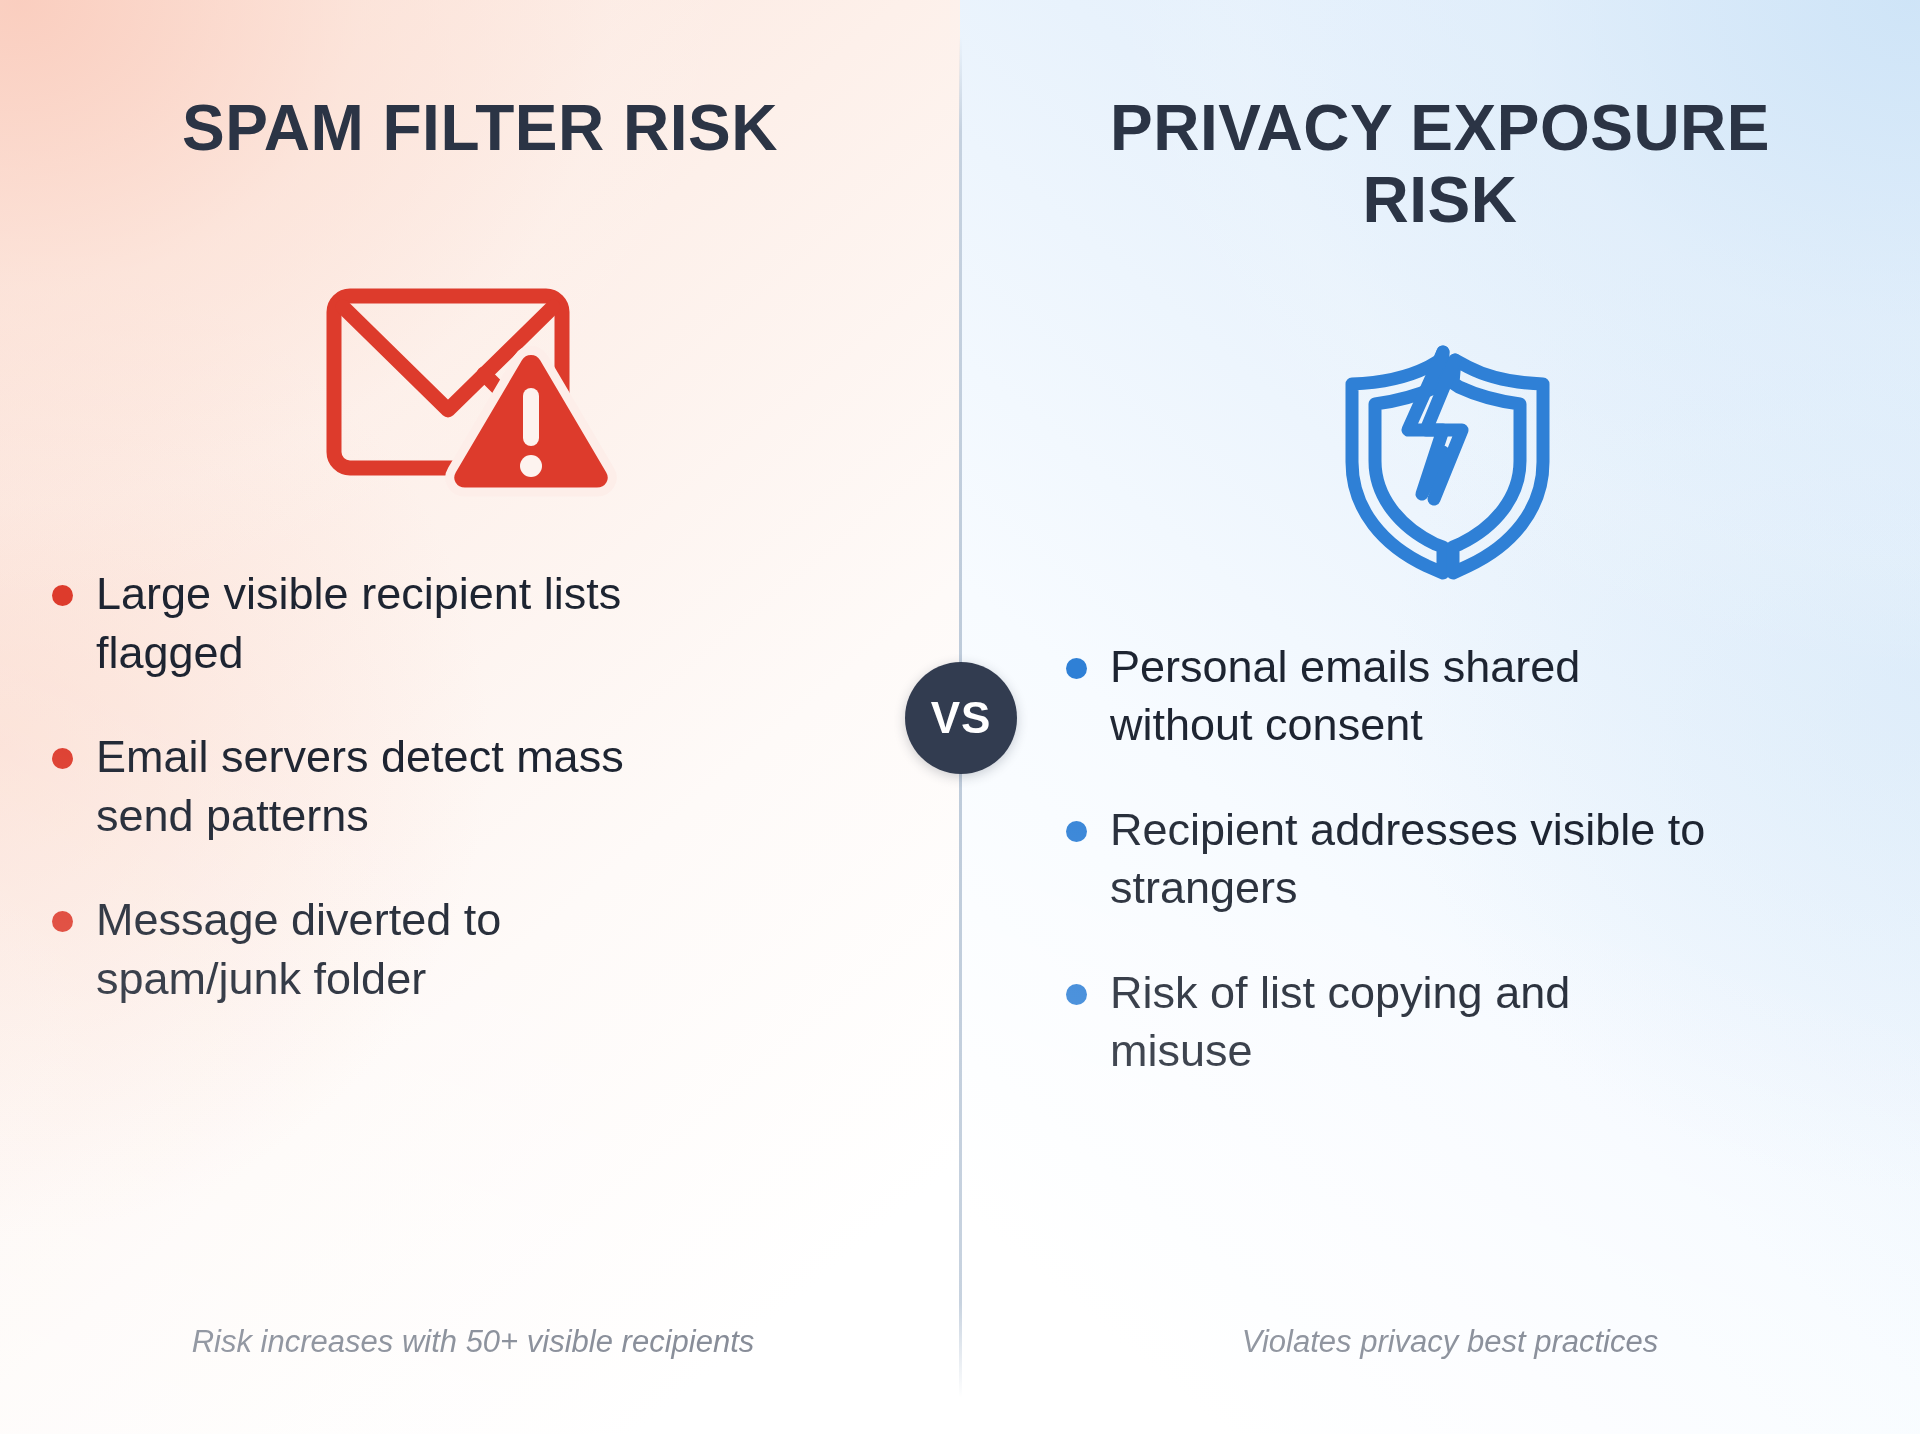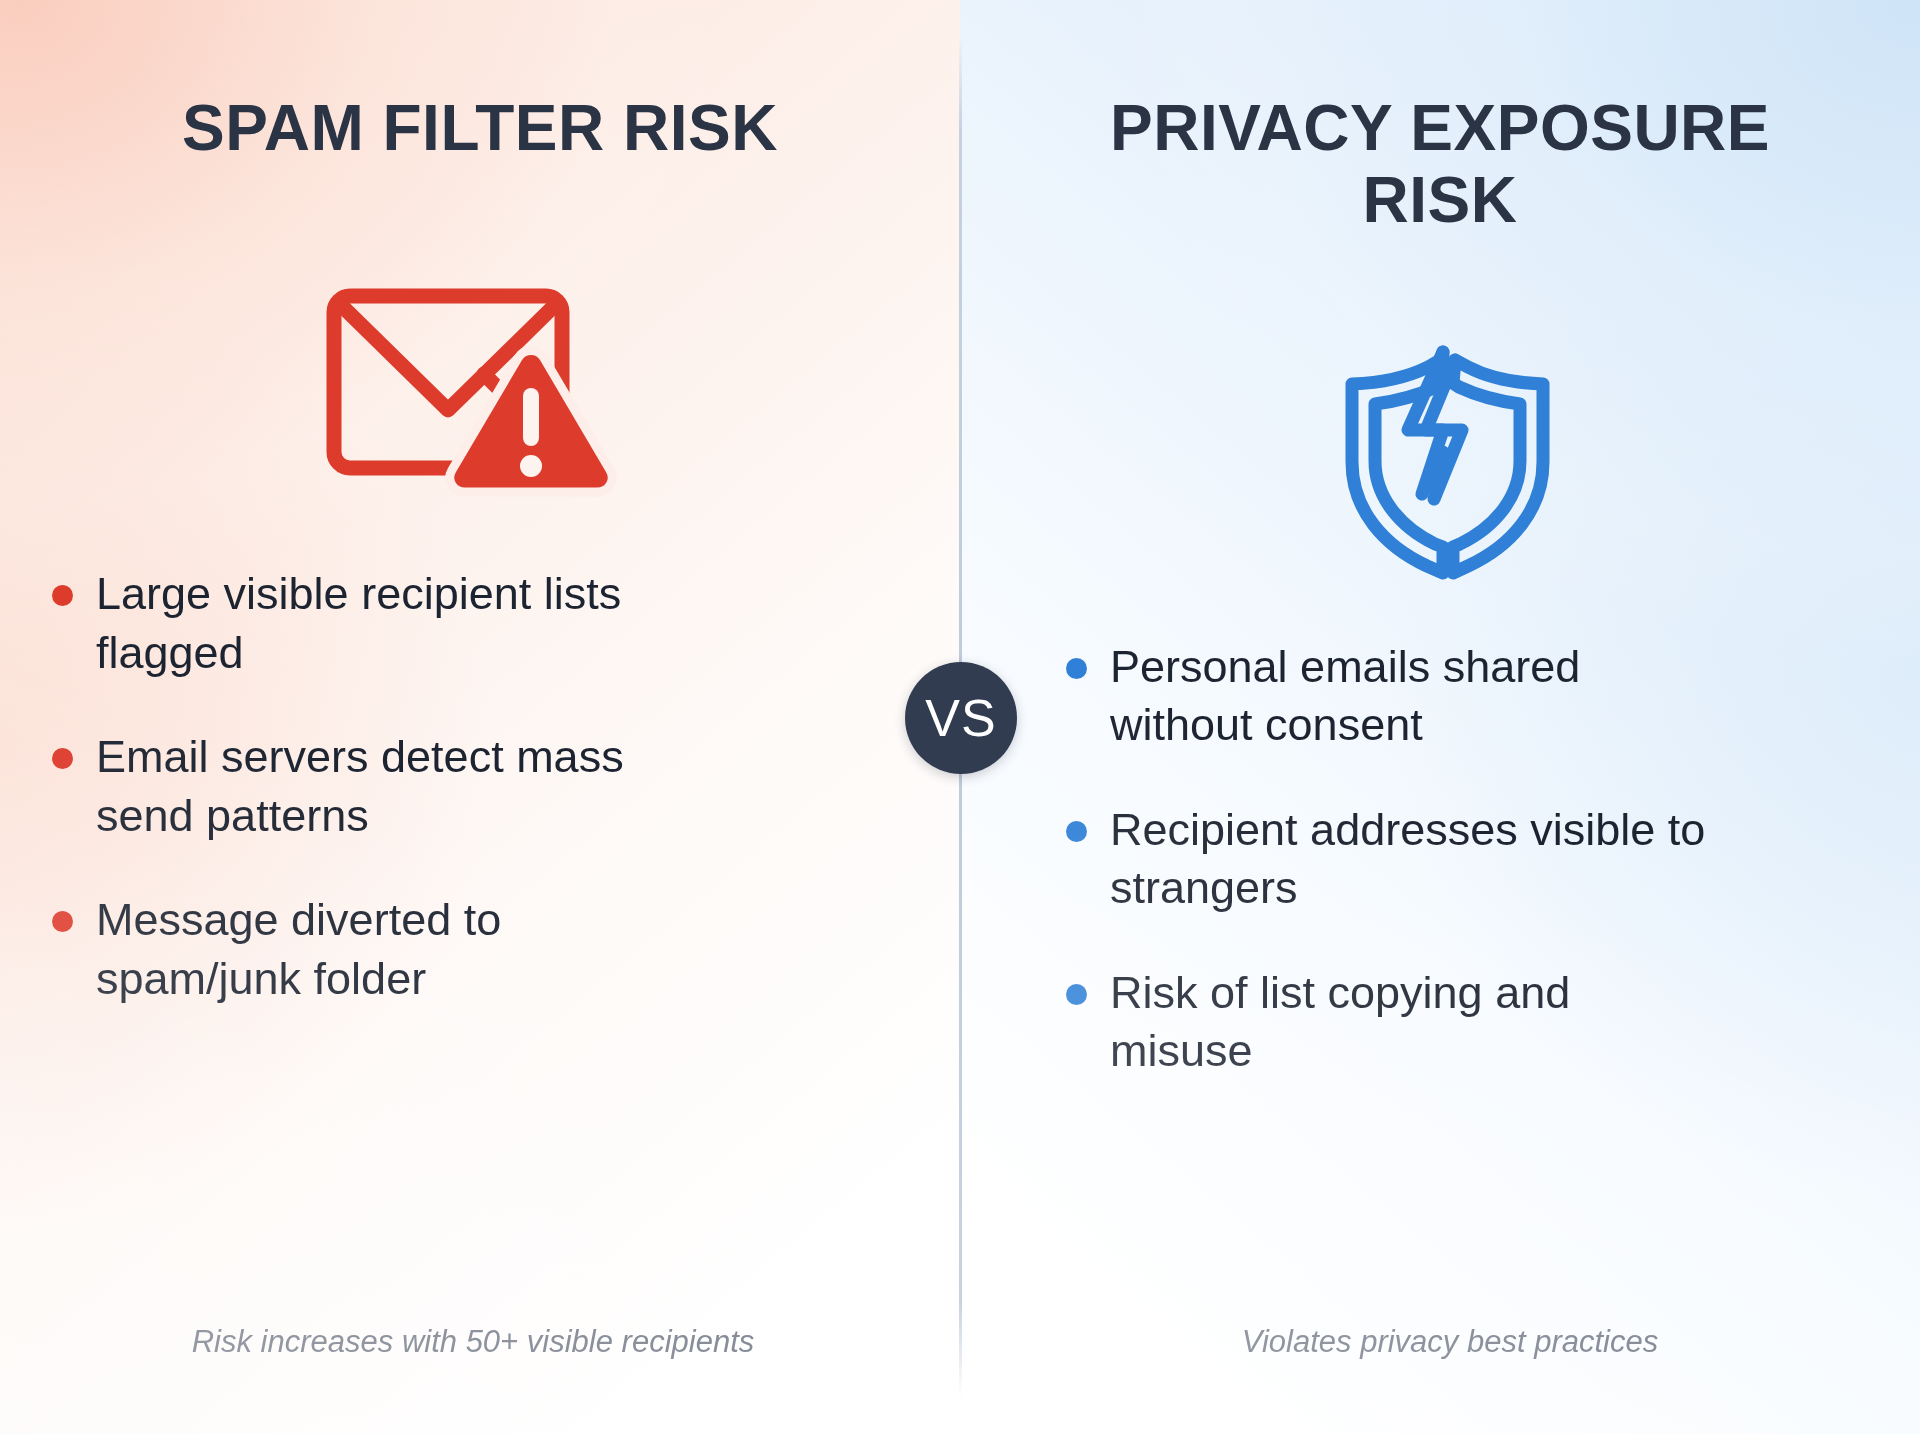--- a/index.html
+++ b/index.html
@@ -77,22 +77,22 @@
   
   #vs-badge {
     position: absolute;
     left: 905px;
     top: 662px;
     width: 112px;
     height: 112px;
     border-radius: 50%;
     background: #323c50;
     color: #ffffff;
-    font-size: 52px;
-    font-weight: normal;
+    font-size: 44px;
+    font-weight: bold;
     letter-spacing: 1px;
     display: flex;
     align-items: center;
     justify-content: center;
     z-index: 6;
     box-shadow: 0 3px 12px rgba(30,41,59,0.22);
   }
 
   
   .col-title {

